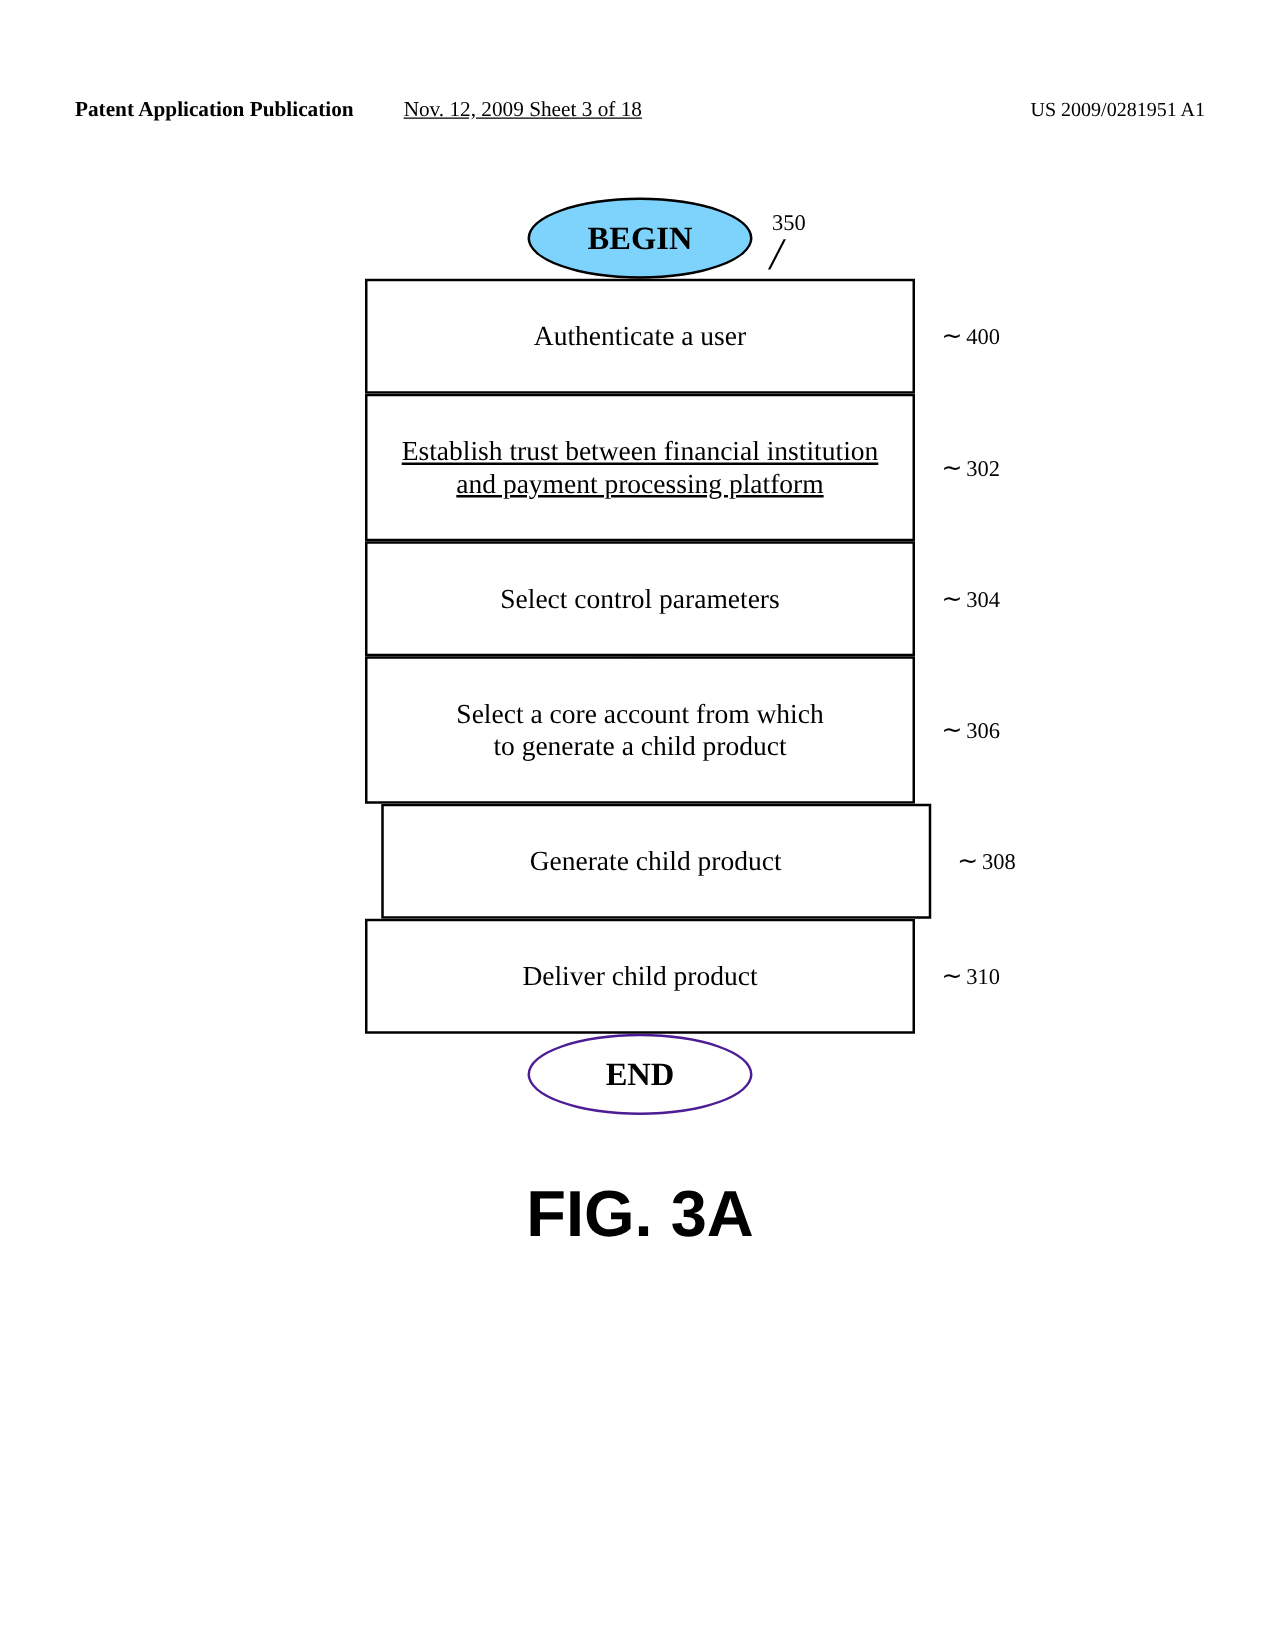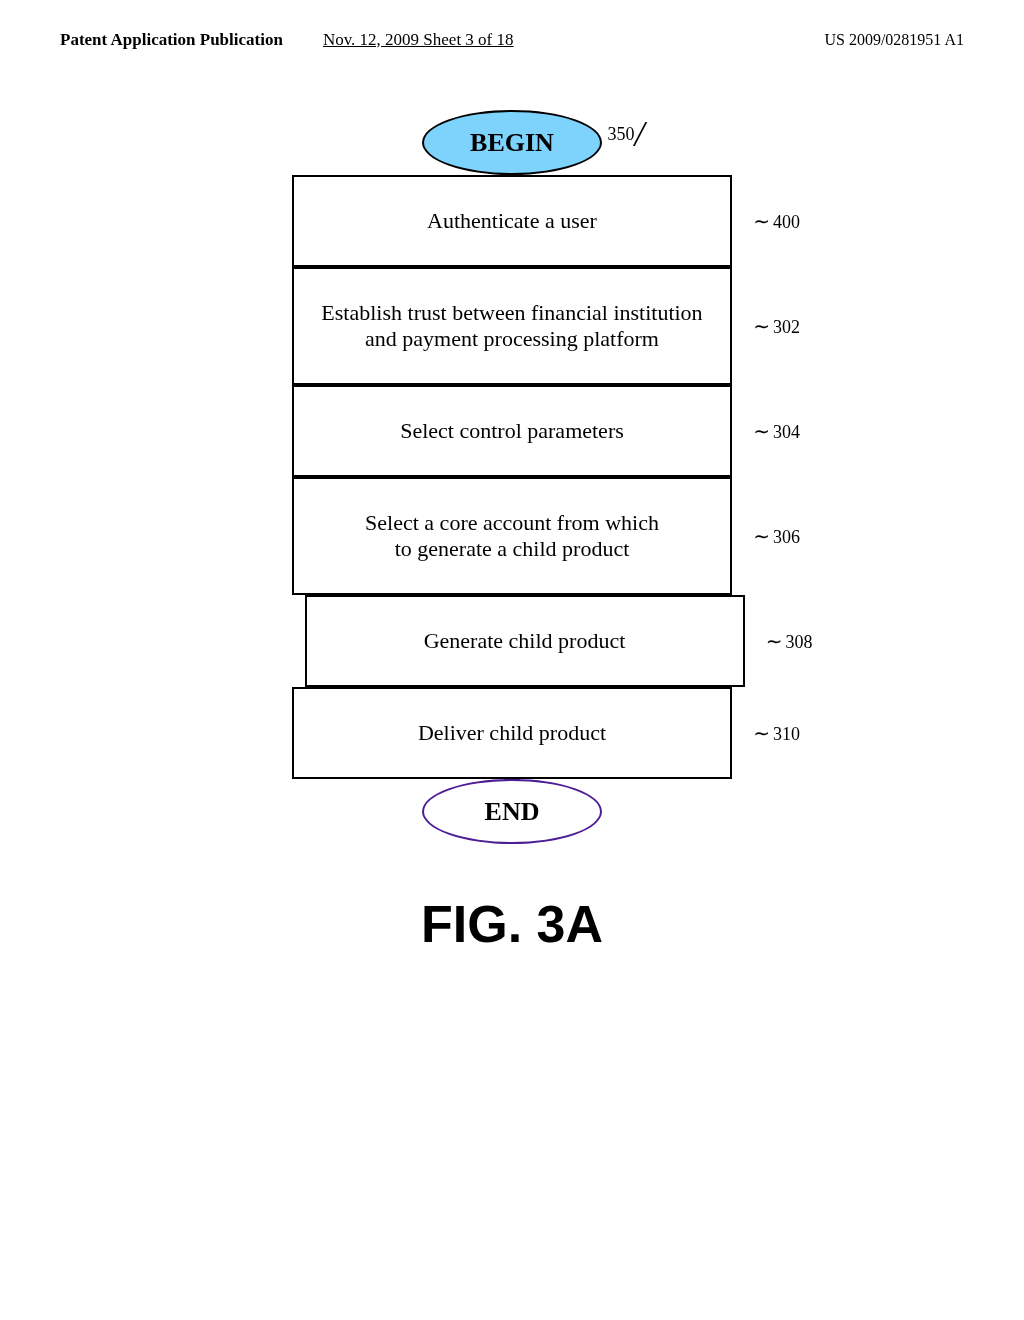--- a/index.html
+++ b/index.html
@@ -16,20 +16,21 @@
       position: relative;
       overflow: hidden;
     }
 
     .header {
       display: flex;
       align-items: baseline;
       padding: 30px 60px 0 60px;
       font-size: 16px;
       gap: 40px;
+      margin-top: 48px;
     }
 
     .header-left {
       font-weight: bold;
       font-size: 17px;
     }
 
     .header-center {
       font-size: 17px;
       text-decoration: underline;
@@ -149,21 +150,21 @@
 
 <div class="header">
   <span class="header-left">Patent Application Publication</span>
   <span class="header-center">Nov. 12, 2009   Sheet 3 of 18</span>
   <span class="header-right">US 2009/0281951 A1</span>
 </div>
 
 <div class="diagram-container">
   <div class="diagram-wrapper">
 
-    <div style="position: absolute; top: 10px; right: 100px; font-size: 18px; display: flex; flex-direction: row; align-items: center;">
+    <div style="position: absolute; top: 10px; right: 100px; font-size: 18px; display: flex; flex-direction: column; align-items: center;">
       <span style="font-size: 18px; margin-left: 20px;">350</span>
       <span style="font-size: 36px; font-style: italic; line-height: 0.8; margin-left: 0;">/</span>
     </div>
 
     <div class="begin-oval">
       <span>BEGIN</span>
     </div>
 
     <div class="arrow-down">
       <div class="arrow-line" style="height: 30px;"></div>
@@ -176,21 +177,21 @@
         <span class="ref-curve">∼</span><span>400</span>
       </span>
     </div>
 
     <div class="arrow-down">
       <div class="arrow-line" style="height: 30px;"></div>
       <div class="arrow-head"></div>
     </div>
 
     <div class="process-box" style="position: relative; min-height: 100px;">
-      <span style="white-space: pre-line; ">Establish trust between financial institution
+      <span style="white-space: pre-line;  text-decoration: underline;">Establish trust between financial institution
 and payment processing platform</span>
       <span class="ref-number">
         <span class="ref-curve">∼</span><span>302</span>
       </span>
     </div>
 
     <div class="arrow-down">
       <div class="arrow-line" style="height: 30px;"></div>
       <div class="arrow-head"></div>
     </div>

